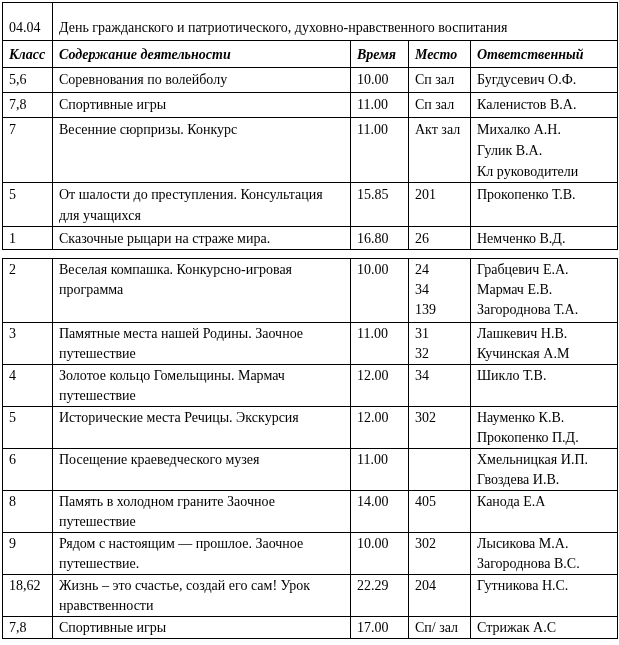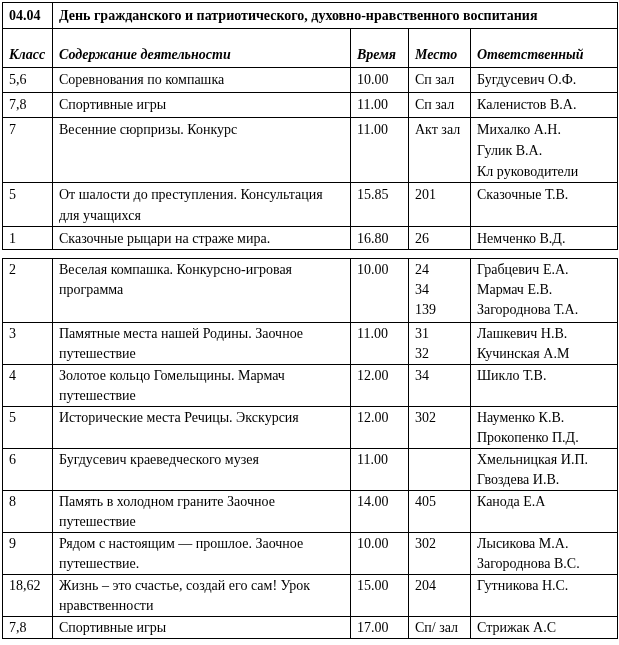--- a/index.html
+++ b/index.html
@@ -31,30 +31,30 @@
     white-space: pre-line;
     overflow: hidden;
   }
   table.t1 td { line-height: 21px; }
   .col-class   { width: 50px;  }
   .col-content { width: 298px; }
   .col-time    { width: 58px;  }
   .col-place   { width: 62px;  }
   .col-resp    { width: 147px; }
   tr.row-title td {
-    font-weight: bold;
+    font-weight: normal;
     height: 22px;
     line-height: 20px;
-    padding-top: 3px;
+    padding-top: 15px;
   }
   tr.row-head td {
     font-weight: bold;
     font-style: italic;
     height: 23px;
-    padding-top: 15px;
+    padding-top: 3px;
   }
   tr.h25 td { height: 23px; margin-left: 16px; }
   tr.h21 td { height: 19px; }
   tr.h40 td { height: 38px; }
   tr.h41 td { height: 39px; }
   tr.h43 td { height: 41px; }
   tr.h64 td { height: 62px; }
   .table-gap {
     height: 8px;
   }
@@ -79,21 +79,21 @@
       </tr>
       <tr class="row-head">
         <td>Класс</td>
         <td>Содержание деятельности</td>
         <td>Время</td>
         <td>Место</td>
         <td>Ответственный</td>
       </tr>
       <tr class="h25">
         <td>5,6</td>
-        <td>Соревнования по компашка</td>
+        <td>Соревнования по волейболу</td>
         <td>10.00</td>
         <td>Сп зал</td>
         <td>Бугдусевич О.Ф.</td>
       </tr>
       <tr class="h25">
         <td>7,8</td>
         <td>Спортивные игры</td>
         <td>11.00</td>
         <td>Сп зал</td>
         <td>Каленистов В.А.</td>
@@ -105,21 +105,21 @@
         <td>Акт зал</td>
         <td>Михалко А.Н.
 Гулик В.А.
 Кл руководители</td>
       </tr>
       <tr class="h43">
         <td>5</td>
         <td>От шалости до преступления. Консультация для учащихся</td>
         <td>15.85</td>
         <td>201</td>
-        <td>Сказочные Т.В.</td>
+        <td>Прокопенко Т.В.</td>
       </tr>
       <tr class="h21">
         <td>1</td>
         <td>Сказочные рыцари на страже мира.</td>
         <td>16.80</td>
         <td>26</td>
         <td>Немченко В.Д.</td>
       </tr>
     </tbody>
   </table>
@@ -165,21 +165,21 @@
       <tr class="h40">
         <td>5</td>
         <td>Исторические места Речицы. Экскурсия</td>
         <td>12.00</td>
         <td>302</td>
         <td>Науменко К.В.
 Прокопенко П.Д.</td>
       </tr>
       <tr class="h40">
         <td>6</td>
-        <td>Бугдусевич краеведческого музея</td>
+        <td>Посещение краеведческого музея</td>
         <td>11.00</td>
         <td></td>
         <td>Хмельницкая И.П.
 Гвоздева И.В.</td>
       </tr>
       <tr class="h40">
         <td>8</td>
         <td>Память в холодном граните Заочное путешествие</td>
         <td>14.00</td>
         <td>405</td>
@@ -189,21 +189,21 @@
         <td>9</td>
         <td>Рядом с настоящим — прошлое. Заочное путешествие.</td>
         <td>10.00</td>
         <td>302</td>
         <td>Лысикова М.А.
 Загороднова В.С.</td>
       </tr>
       <tr class="h41">
         <td>18,62</td>
         <td>Жизнь – это счастье, создай его сам! Урок нравственности</td>
-        <td>15.00</td>
+        <td>22.29</td>
         <td>204</td>
         <td>Гутникова Н.С.</td>
       </tr>
       <tr class="h21">
         <td>7,8</td>
         <td>Спортивные игры</td>
         <td>17.00</td>
         <td>Сп/ зал</td>
         <td>Стрижак А.С</td>
       </tr>

